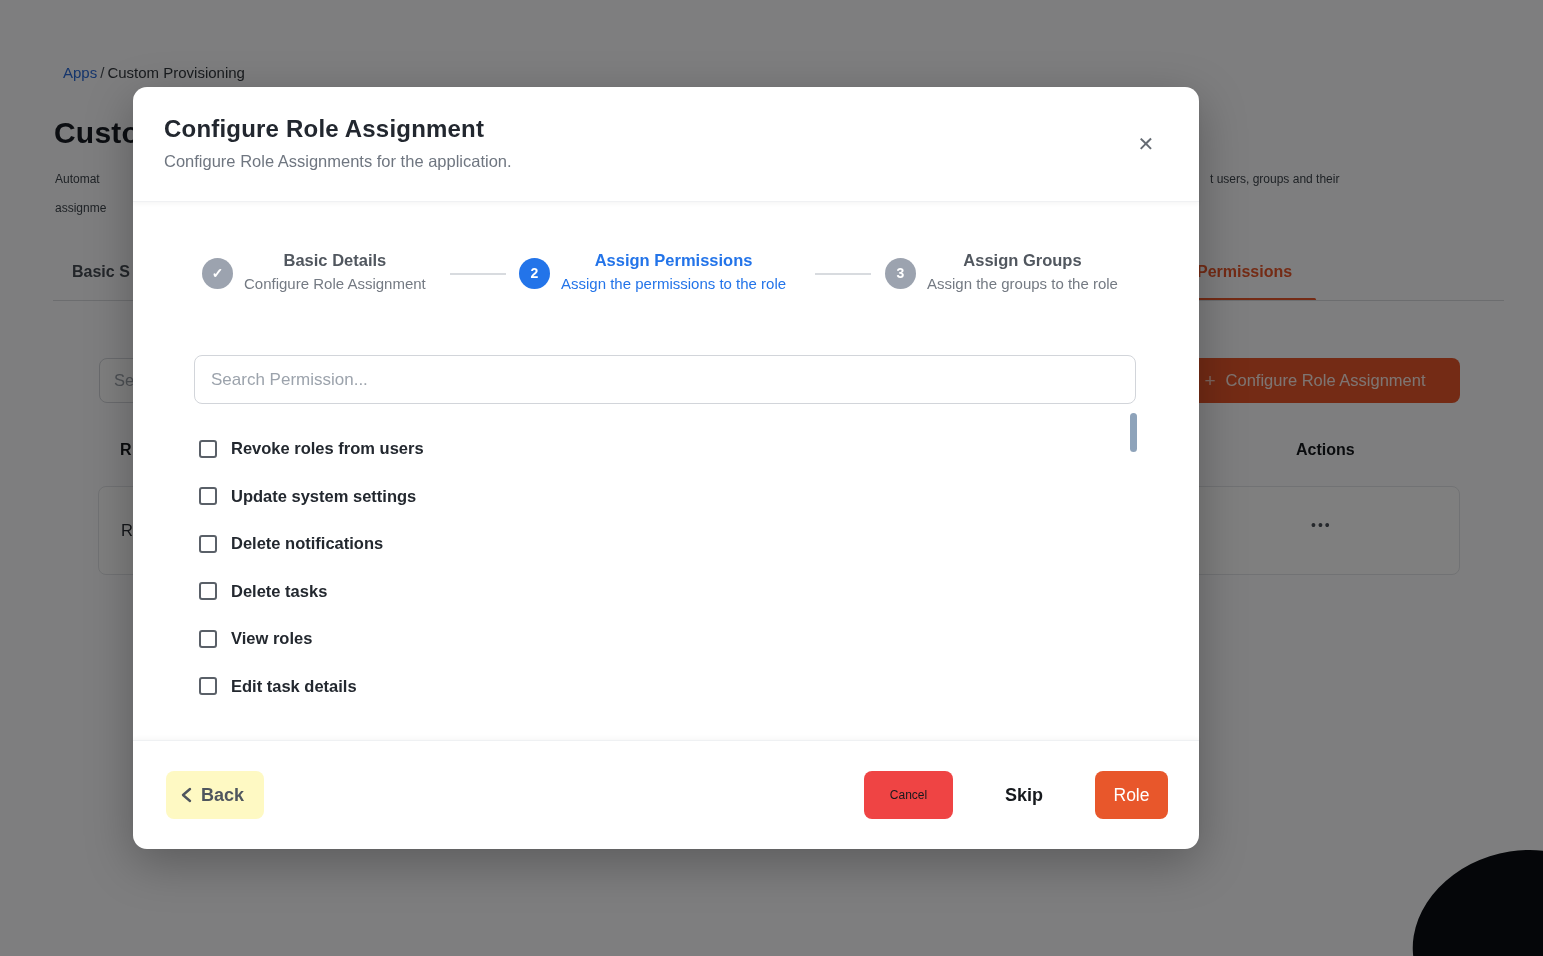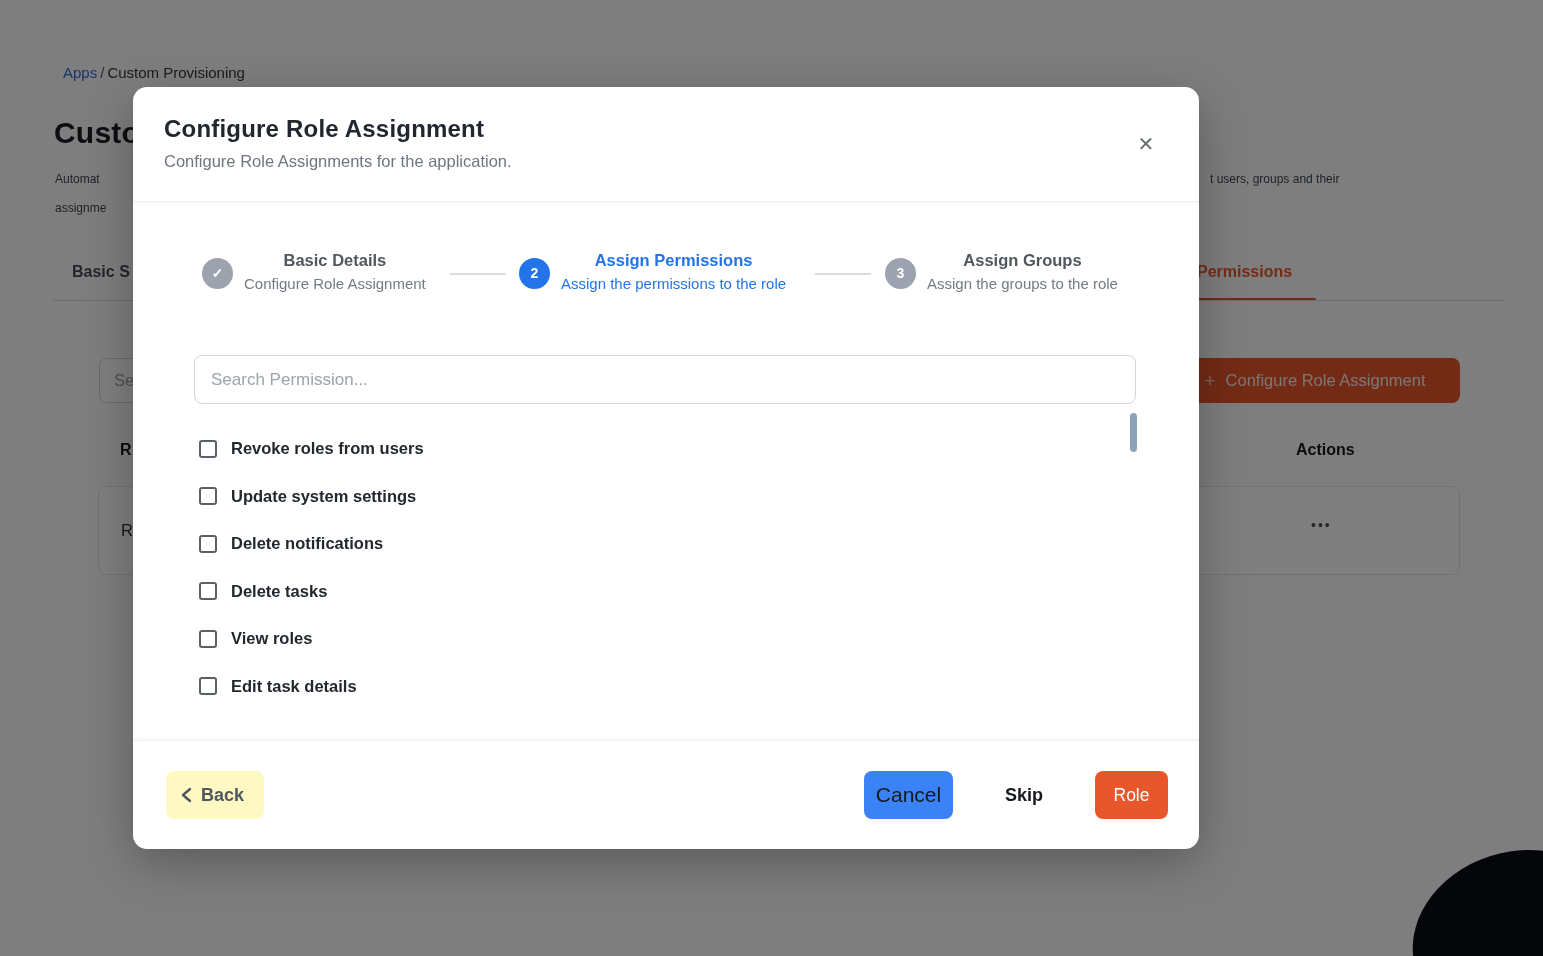--- a/index.html
+++ b/index.html
@@ -74,21 +74,21 @@
   .perm-list{position:absolute;left:61px;top:338px;right:70px;}
   .perm-item{height:47.5px;display:flex;align-items:center;gap:14px;padding-left:5px;cursor:pointer;font-weight:bold;}
   .perm-checkbox{width:18px;height:18px;border:2px solid #5A6068;border-radius:3px;background:#fff;flex:0 0 18px;}
   .perm-label{font-size:16.5px;color:#23282F;}
 
   
   .modal-footer{position:absolute;left:0;right:0;bottom:0;height:109px;border-radius:0 0 14px 14px;border-top:1px solid #EFF1F3;box-shadow:0 -2px 4px rgba(20,24,31,.03);display:flex;align-items:center;justify-content:space-between;padding:0 31px 0 33px;}
   .btn{border:none;border-radius:8px;font-family:"Liberation Sans",sans-serif;cursor:pointer;display:flex;align-items:center;justify-content:center;}
   .btn-back{height:48px;padding:0 20px 0 14px;background:#fef9c3;color:#4F565E;font-size:18px;font-weight:700;gap:8px;}
   .footer-right{display:flex;align-items:center;gap:46px;}
-  .btn-cancel{height:48px;width:89px;background:#3b82f6;color:#16191D;font-size:21px;}
+  .btn-cancel{height:48px;width:89px;background:#ef4444;color:#16191D;font-size:12px;}
   .btn-skip{height:48px;padding:0 6px;background:transparent;color:#16191D;font-size:18px;font-weight:700;}
   .btn-next{height:48px;width:73px;background:var(--accent-orange);color:#fff;font-size:17.5px;}
   .chev{display:flex;align-items:center;}
 </style>
 </head>
 <body>
 
 <div class="page">
   <div class="breadcrumb">
     <a class="apps">Apps</a>

